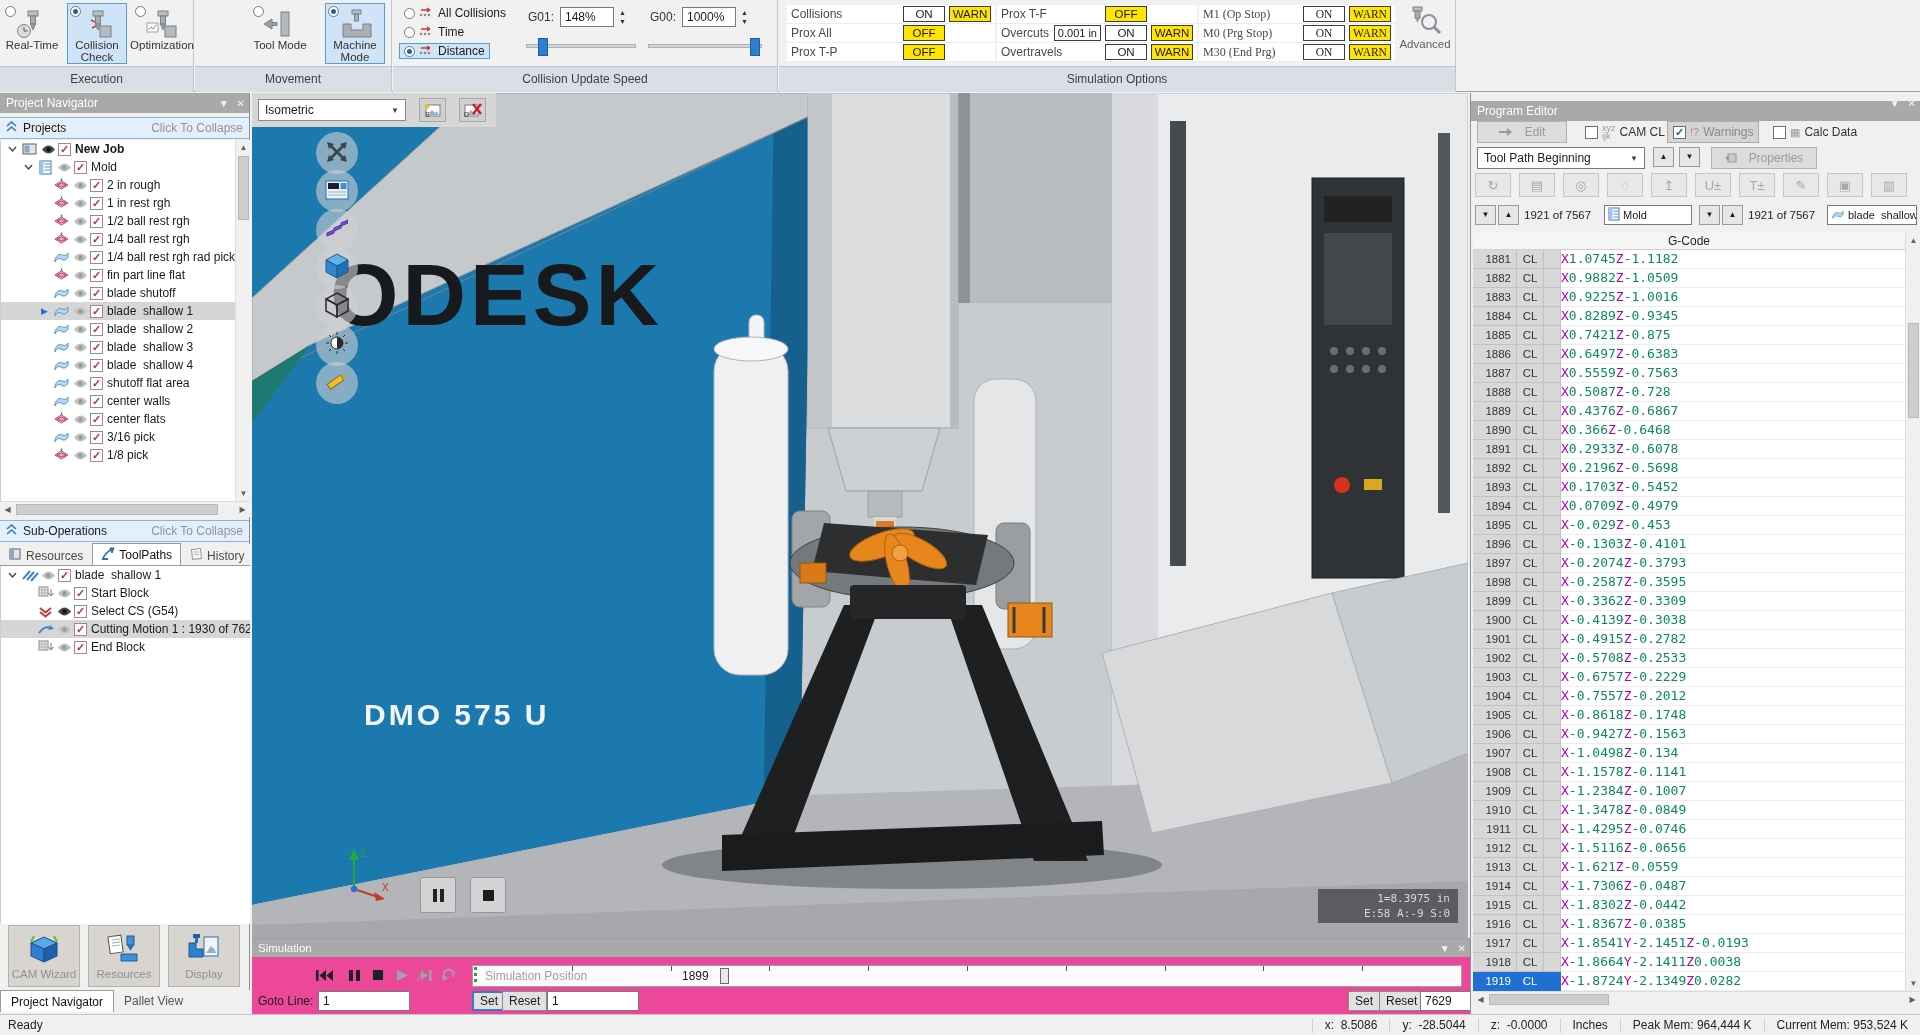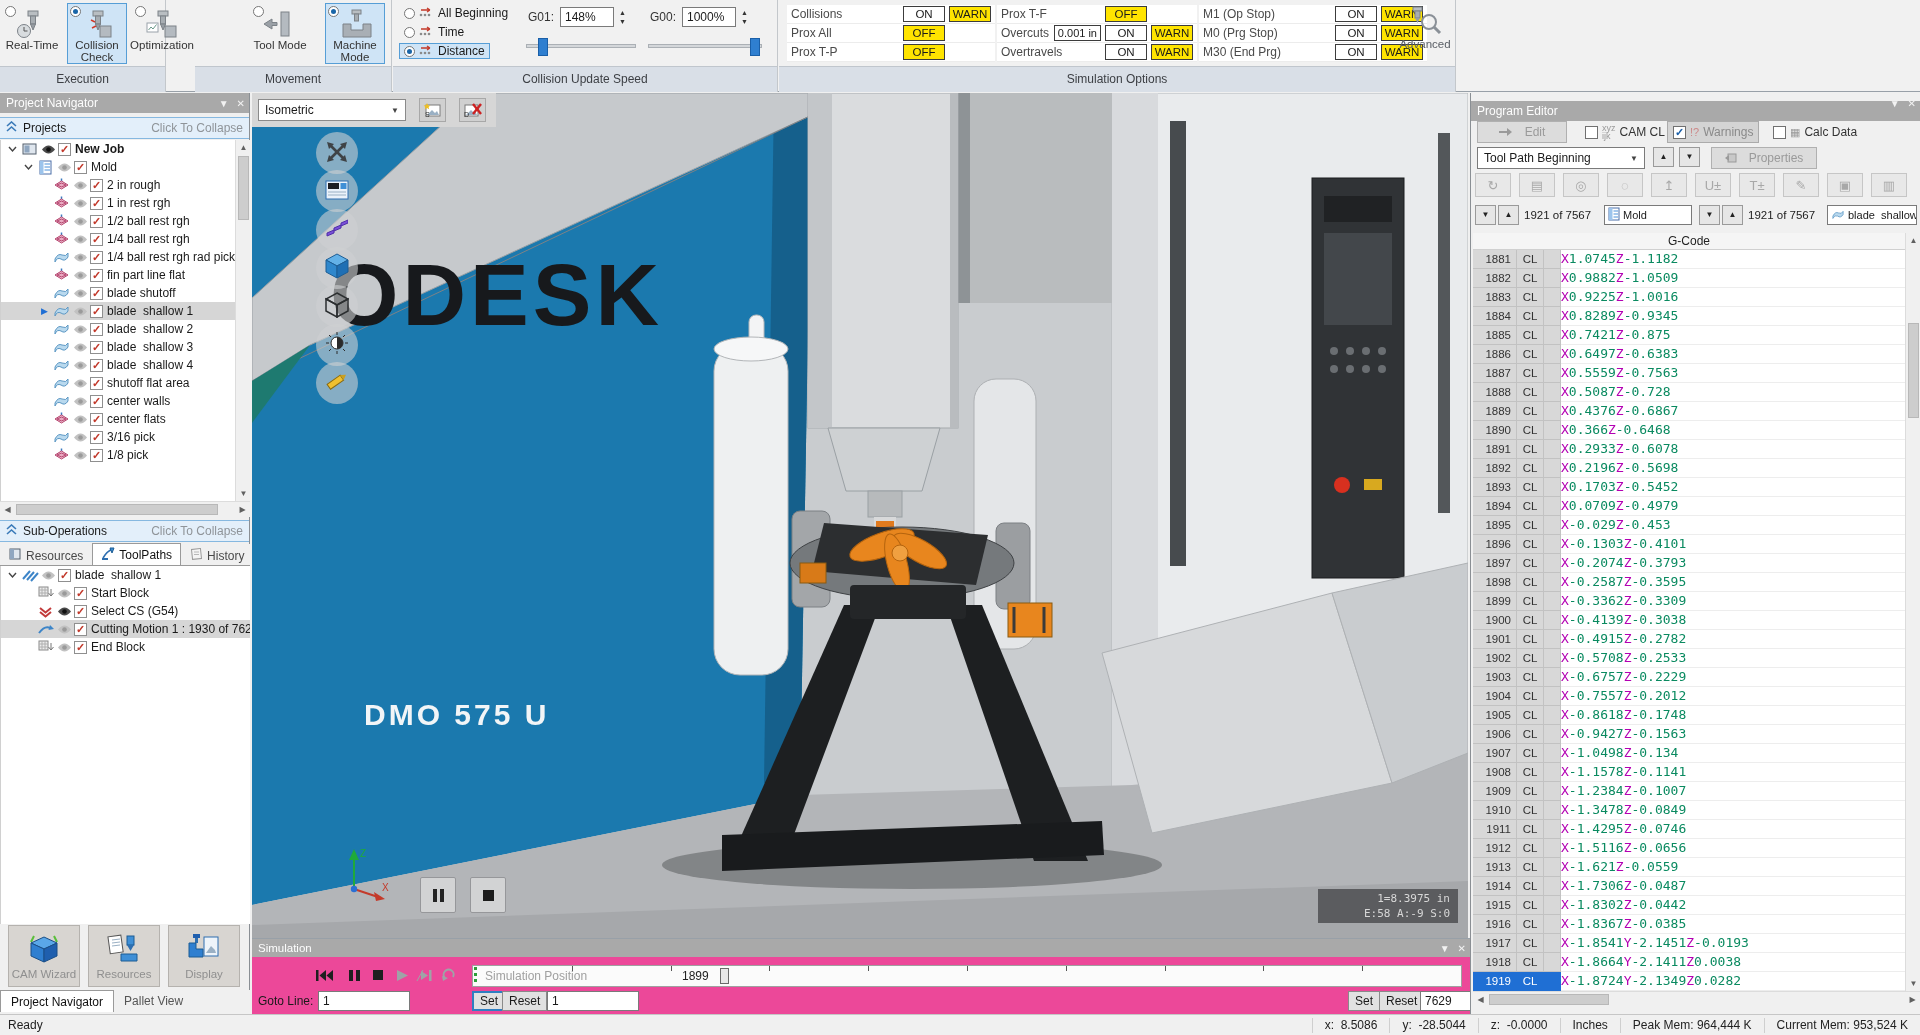--- a/index.html
+++ b/index.html
@@ -124,21 +124,21 @@
   .statusbar .seg{border-left:1px solid #cfcfcf;padding:0 12px;height:15px;line-height:15px;white-space:pre;}
   .spacer{flex:1;}
   .lblpre{white-space:pre;}
 </style>
 </head>
 <body>
 
 <div class="app">
 
   <div class="ribbon">
-    <div class="rgroup" style="left:0;width:166px;">
+    <div class="rgroup" style="left:0;width:194px;">
       <div id="exec-items">
           <div class="ritem" style="left: 2px;">
             <span class="radio "></span>
       <span class="ricon"><svg width="36" height="30" viewBox="0 0 36 30">
                 <rect x="14" y="2" width="10" height="5" fill="#b9bec2" stroke="#7c8288"></rect>
                 <rect x="16.5" y="7" width="5" height="8" fill="#a7adb2" stroke="#7c8288"></rect>
                 <polygon points="16.5,15 21.5,15 19,21" fill="#989ea4" stroke="#7c8288"></polygon>
                 <circle cx="10" cy="22" r="6.5" fill="#d8dcdf" stroke="#7c8288"></circle>
                 <path d="M10,22 L10,18 M10,22 L13.5,22" stroke="#555" fill="none"></path>
               </svg></span>
@@ -195,21 +195,21 @@
     <div class="rgroup" style="left:393px;width:385px;">
       <div id="cus-radios">
           <div class="cusradio" style="left: 6px; top: 5px;">
             <span class="radio "></span>
             <span><svg width="15" height="10" viewBox="0 0 15 10">
                 <circle cx="2" cy="8" r="1.3" fill="#8a8a8a"></circle>
                 <circle cx="6" cy="8" r="1.3" fill="#8a8a8a"></circle>
                 <circle cx="10" cy="8" r="1.3" fill="#8a8a8a"></circle>
                 <path d="M2,3 h9 M11,3 l-3,-2 M11,3 l-3,2" stroke="#c43a2a" fill="none" stroke-width="1.3"></path>
               </svg></span>
-            <span>All Beginning</span>
+            <span>All Collisions</span>
           </div>
           <div class="cusradio" style="left: 6px; top: 24px;">
             <span class="radio "></span>
             <span><svg width="15" height="10" viewBox="0 0 15 10">
                 <circle cx="2" cy="8" r="1.3" fill="#8a8a8a"></circle>
                 <circle cx="6" cy="8" r="1.3" fill="#8a8a8a"></circle>
                 <circle cx="10" cy="8" r="1.3" fill="#8a8a8a"></circle>
                 <path d="M2,3 h9 M11,3 l-3,-2 M11,3 l-3,2" stroke="#c43a2a" fill="none" stroke-width="1.3"></path>
               </svg></span>
             <span>Time</span>
@@ -283,21 +283,21 @@
             </span>
           </div>
           <div class="so-row">
             <span class="so-lbl">Overtravels</span>
       <span class="so-badges">
               <span class="badge ">ON</span>
               <span class="badge yellow">WARN</span>
             </span>
           </div>
         </div>
-      <div class="so-col" style="left:420px;width:228px;" id="so-col2">
+      <div class="so-col" style="left:420px;width:196px;font-family:Liberation Serif, serif;" id="so-col2">
           <div class="so-row">
             <span class="so-lbl">M1 (Op Stop)</span>
       <span class="so-badges">
               <span class="badge ">ON</span>
               <span class="badge yellow">WARN</span>
             </span>
           </div>
           <div class="so-row">
             <span class="so-lbl">M0 (Prg Stop)</span>
       <span class="so-badges">

